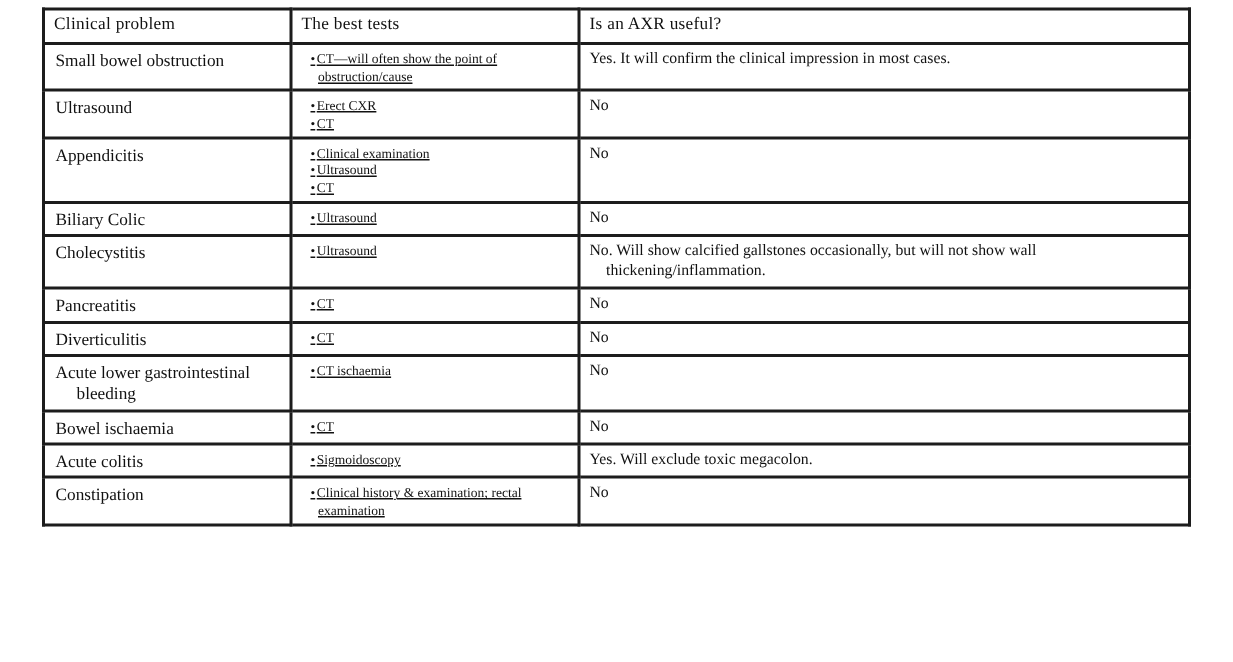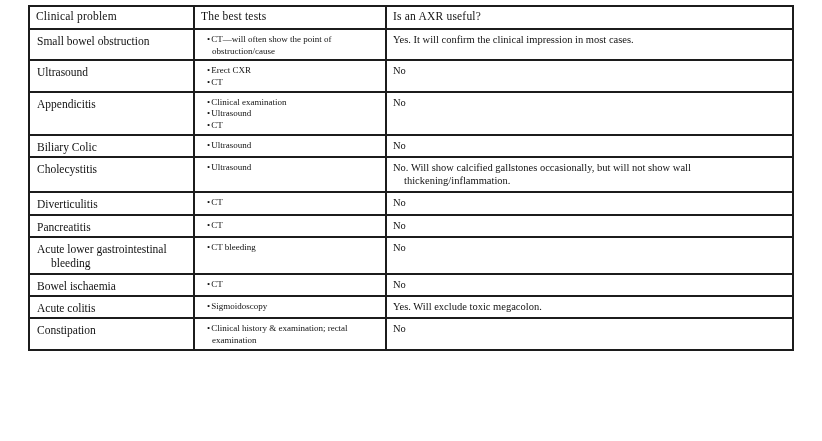--- a/index.html
+++ b/index.html
@@ -24,21 +24,21 @@
     text-align: left;
     font-weight: normal;
   }
   th.col-header {
     font-size: 11.5px;
     font-weight: bold;
     padding: 3px 6px 2px 6px;
     letter-spacing: 0.2px;
   }
   td.c1 { padding: 4px 4px 2px 7px; font-size: 11.5px; }
-  td.c2 { padding: 4px 4px 2px 12px; font-size: 9px; }
+  td.c2 { padding: 4px 4px 2px 12px; font-size: 9px; text-decoration: underline; }
   td.c3 { padding: 3px 6px 2px 6px; font-size: 10.5px; }
 
   
   .prob  { padding-left: 14px; text-indent: -14px; line-height: 1.25; }
   .axr   { padding-left: 11px; text-indent: -11px; line-height: 1.25; max-width: 382px; }
   .test-item { padding-left: 5px; text-indent: -5px; line-height: 1.3; }
   .test-item::before { content: "\2022"; margin-right: 1px; }
 </style>
 </head>
 <body>
@@ -109,48 +109,48 @@
         <td class="c1">
             <div class="prob">Cholecystitis</div>
           </td>
         <td class="c2">
             <div class="test-item">Ultrasound</div>
           </td>
         <td class="c3">
             <div class="axr">No. Will show calcified gallstones occasionally, but will not show wall thickening/inflammation.</div>
           </td>
       </tr>
-      <tr style="height:21px">
+      <tr style="height:22px">
         <td class="c1">
-            <div class="prob">Diverticulitis</div>
+            <div class="prob">Pancreatitis</div>
           </td>
         <td class="c2">
             <div class="test-item">CT</div>
           </td>
         <td class="c3">
             <div class="axr">No</div>
           </td>
       </tr>
-      <tr style="height:22px">
+      <tr style="height:21px">
         <td class="c1">
-            <div class="prob">Pancreatitis</div>
+            <div class="prob">Diverticulitis</div>
           </td>
         <td class="c2">
             <div class="test-item">CT</div>
           </td>
         <td class="c3">
             <div class="axr">No</div>
           </td>
       </tr>
       <tr style="height:34px">
         <td class="c1">
             <div class="prob">Acute lower gastrointestinal bleeding</div>
           </td>
         <td class="c2">
-            <div class="test-item">CT bleeding</div>
+            <div class="test-item">CT ischaemia</div>
           </td>
         <td class="c3">
             <div class="axr">No</div>
           </td>
       </tr>
       <tr style="height:20px">
         <td class="c1">
             <div class="prob">Bowel ischaemia</div>
           </td>
         <td class="c2">

